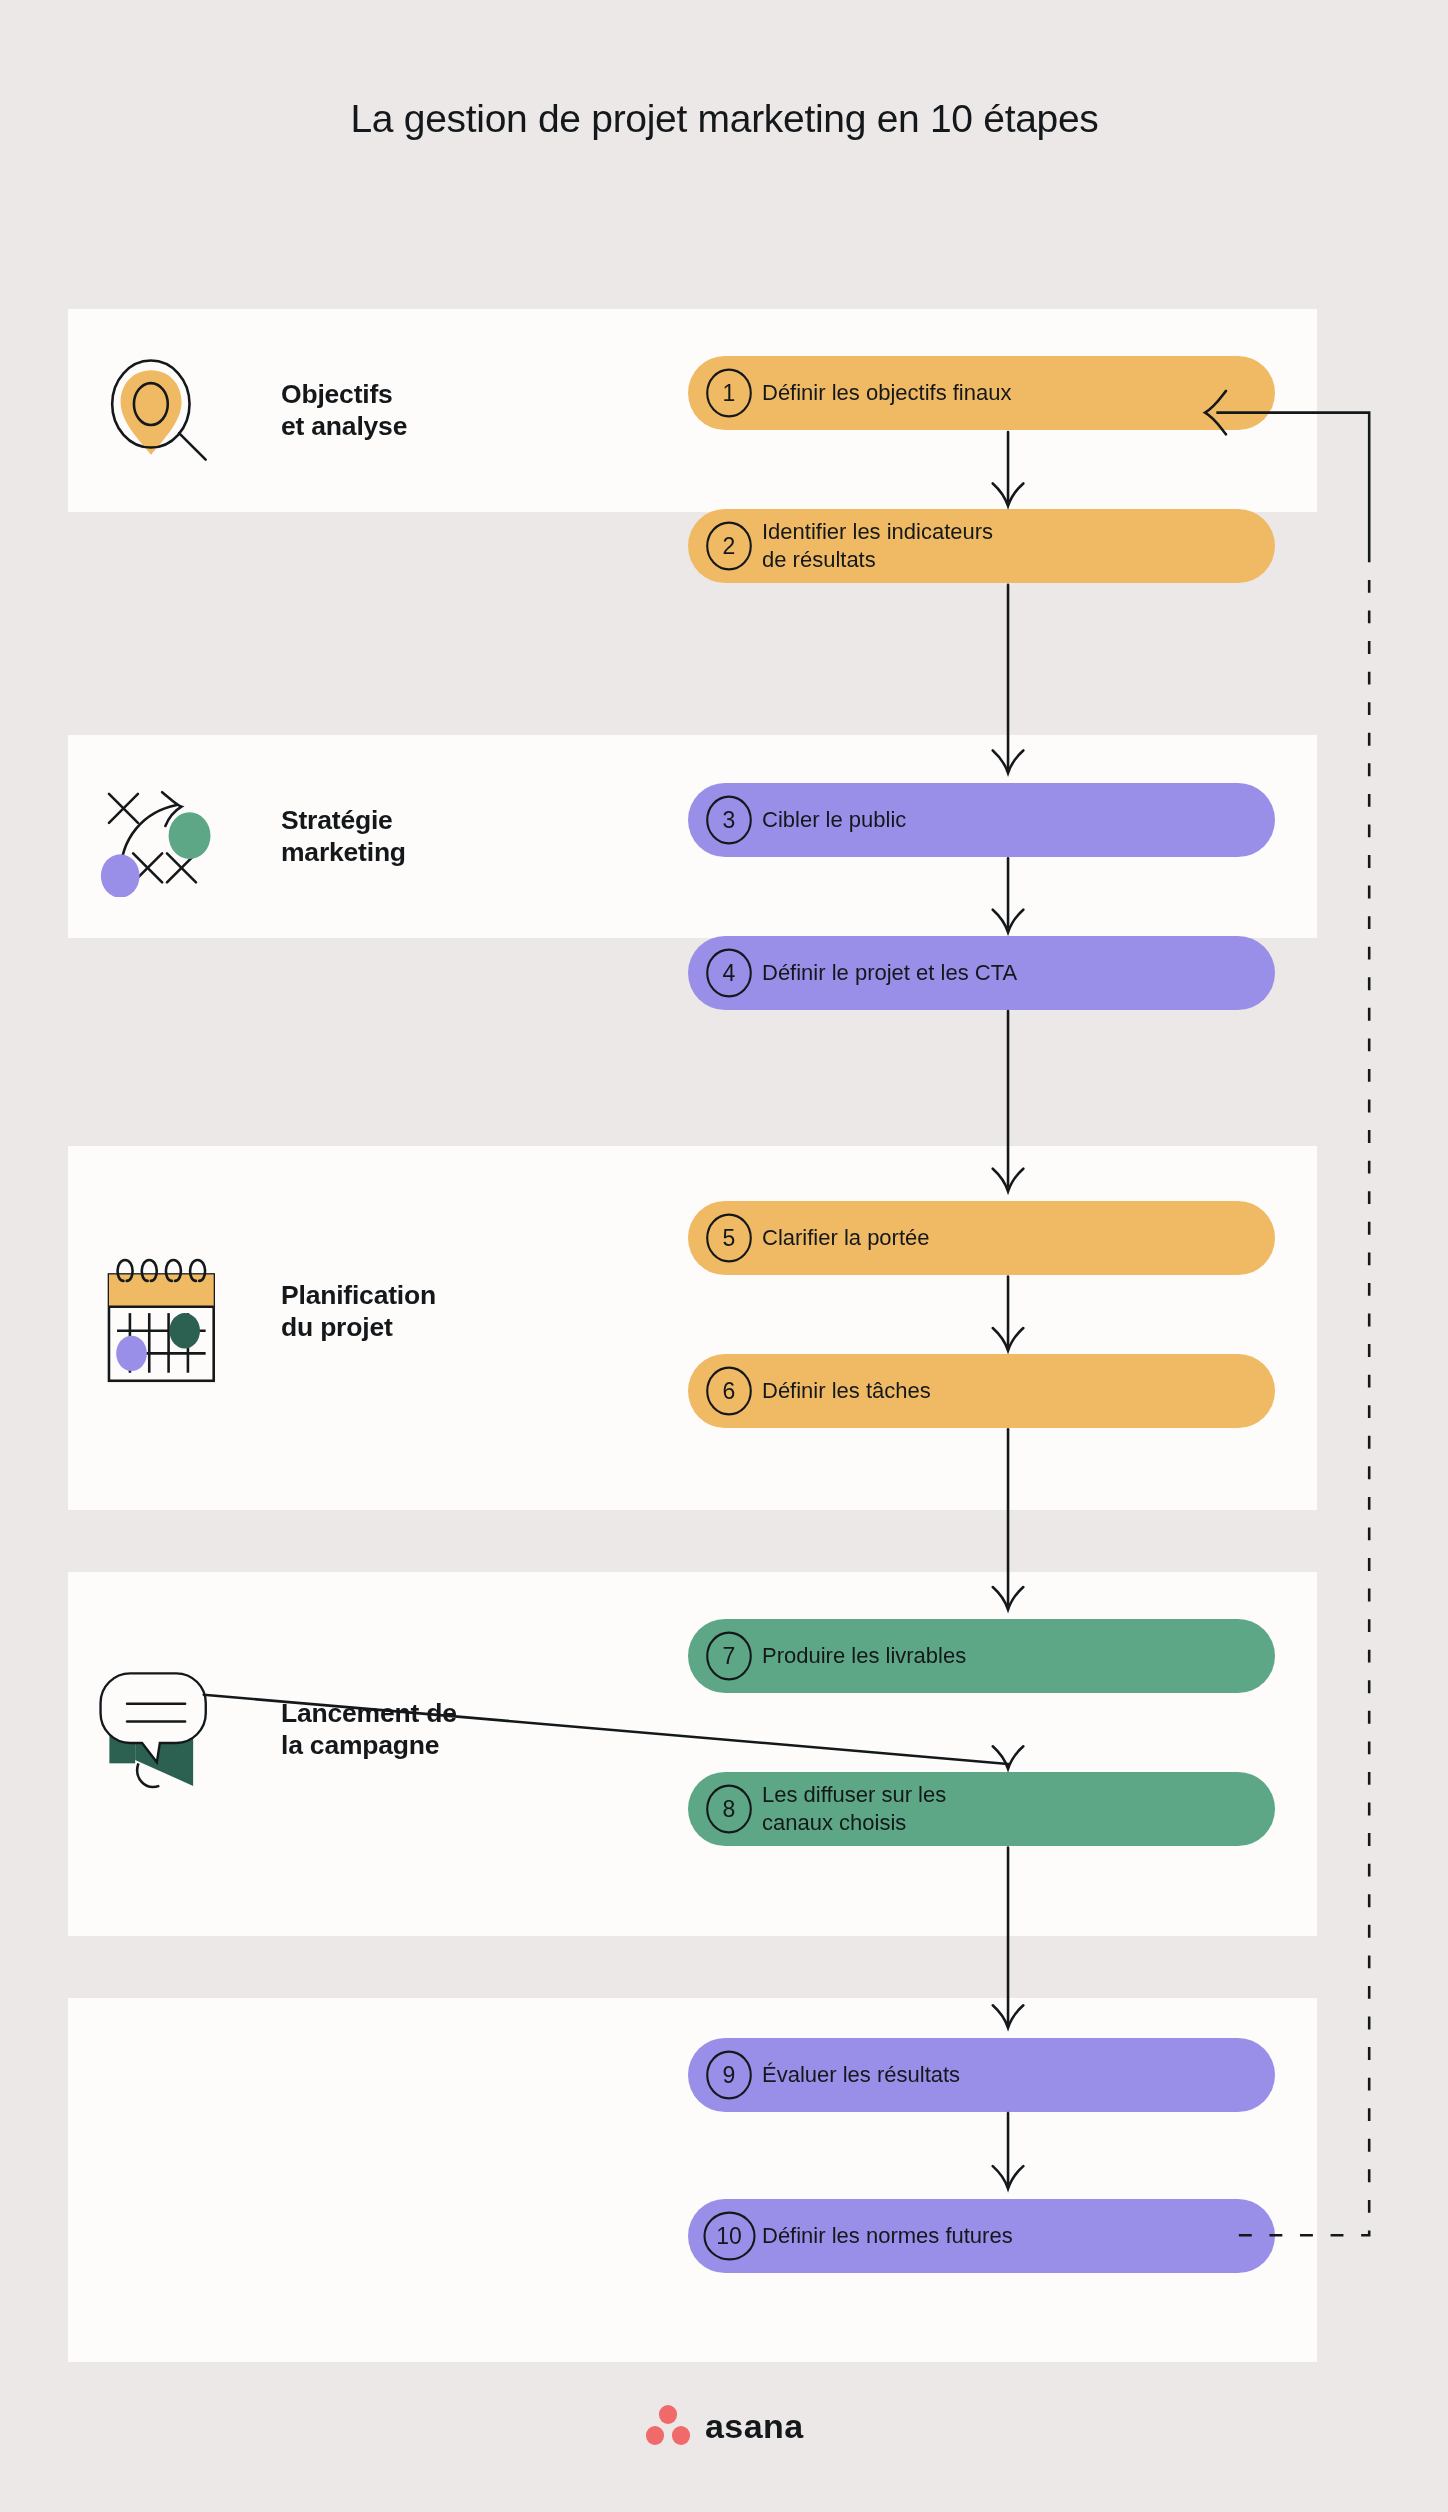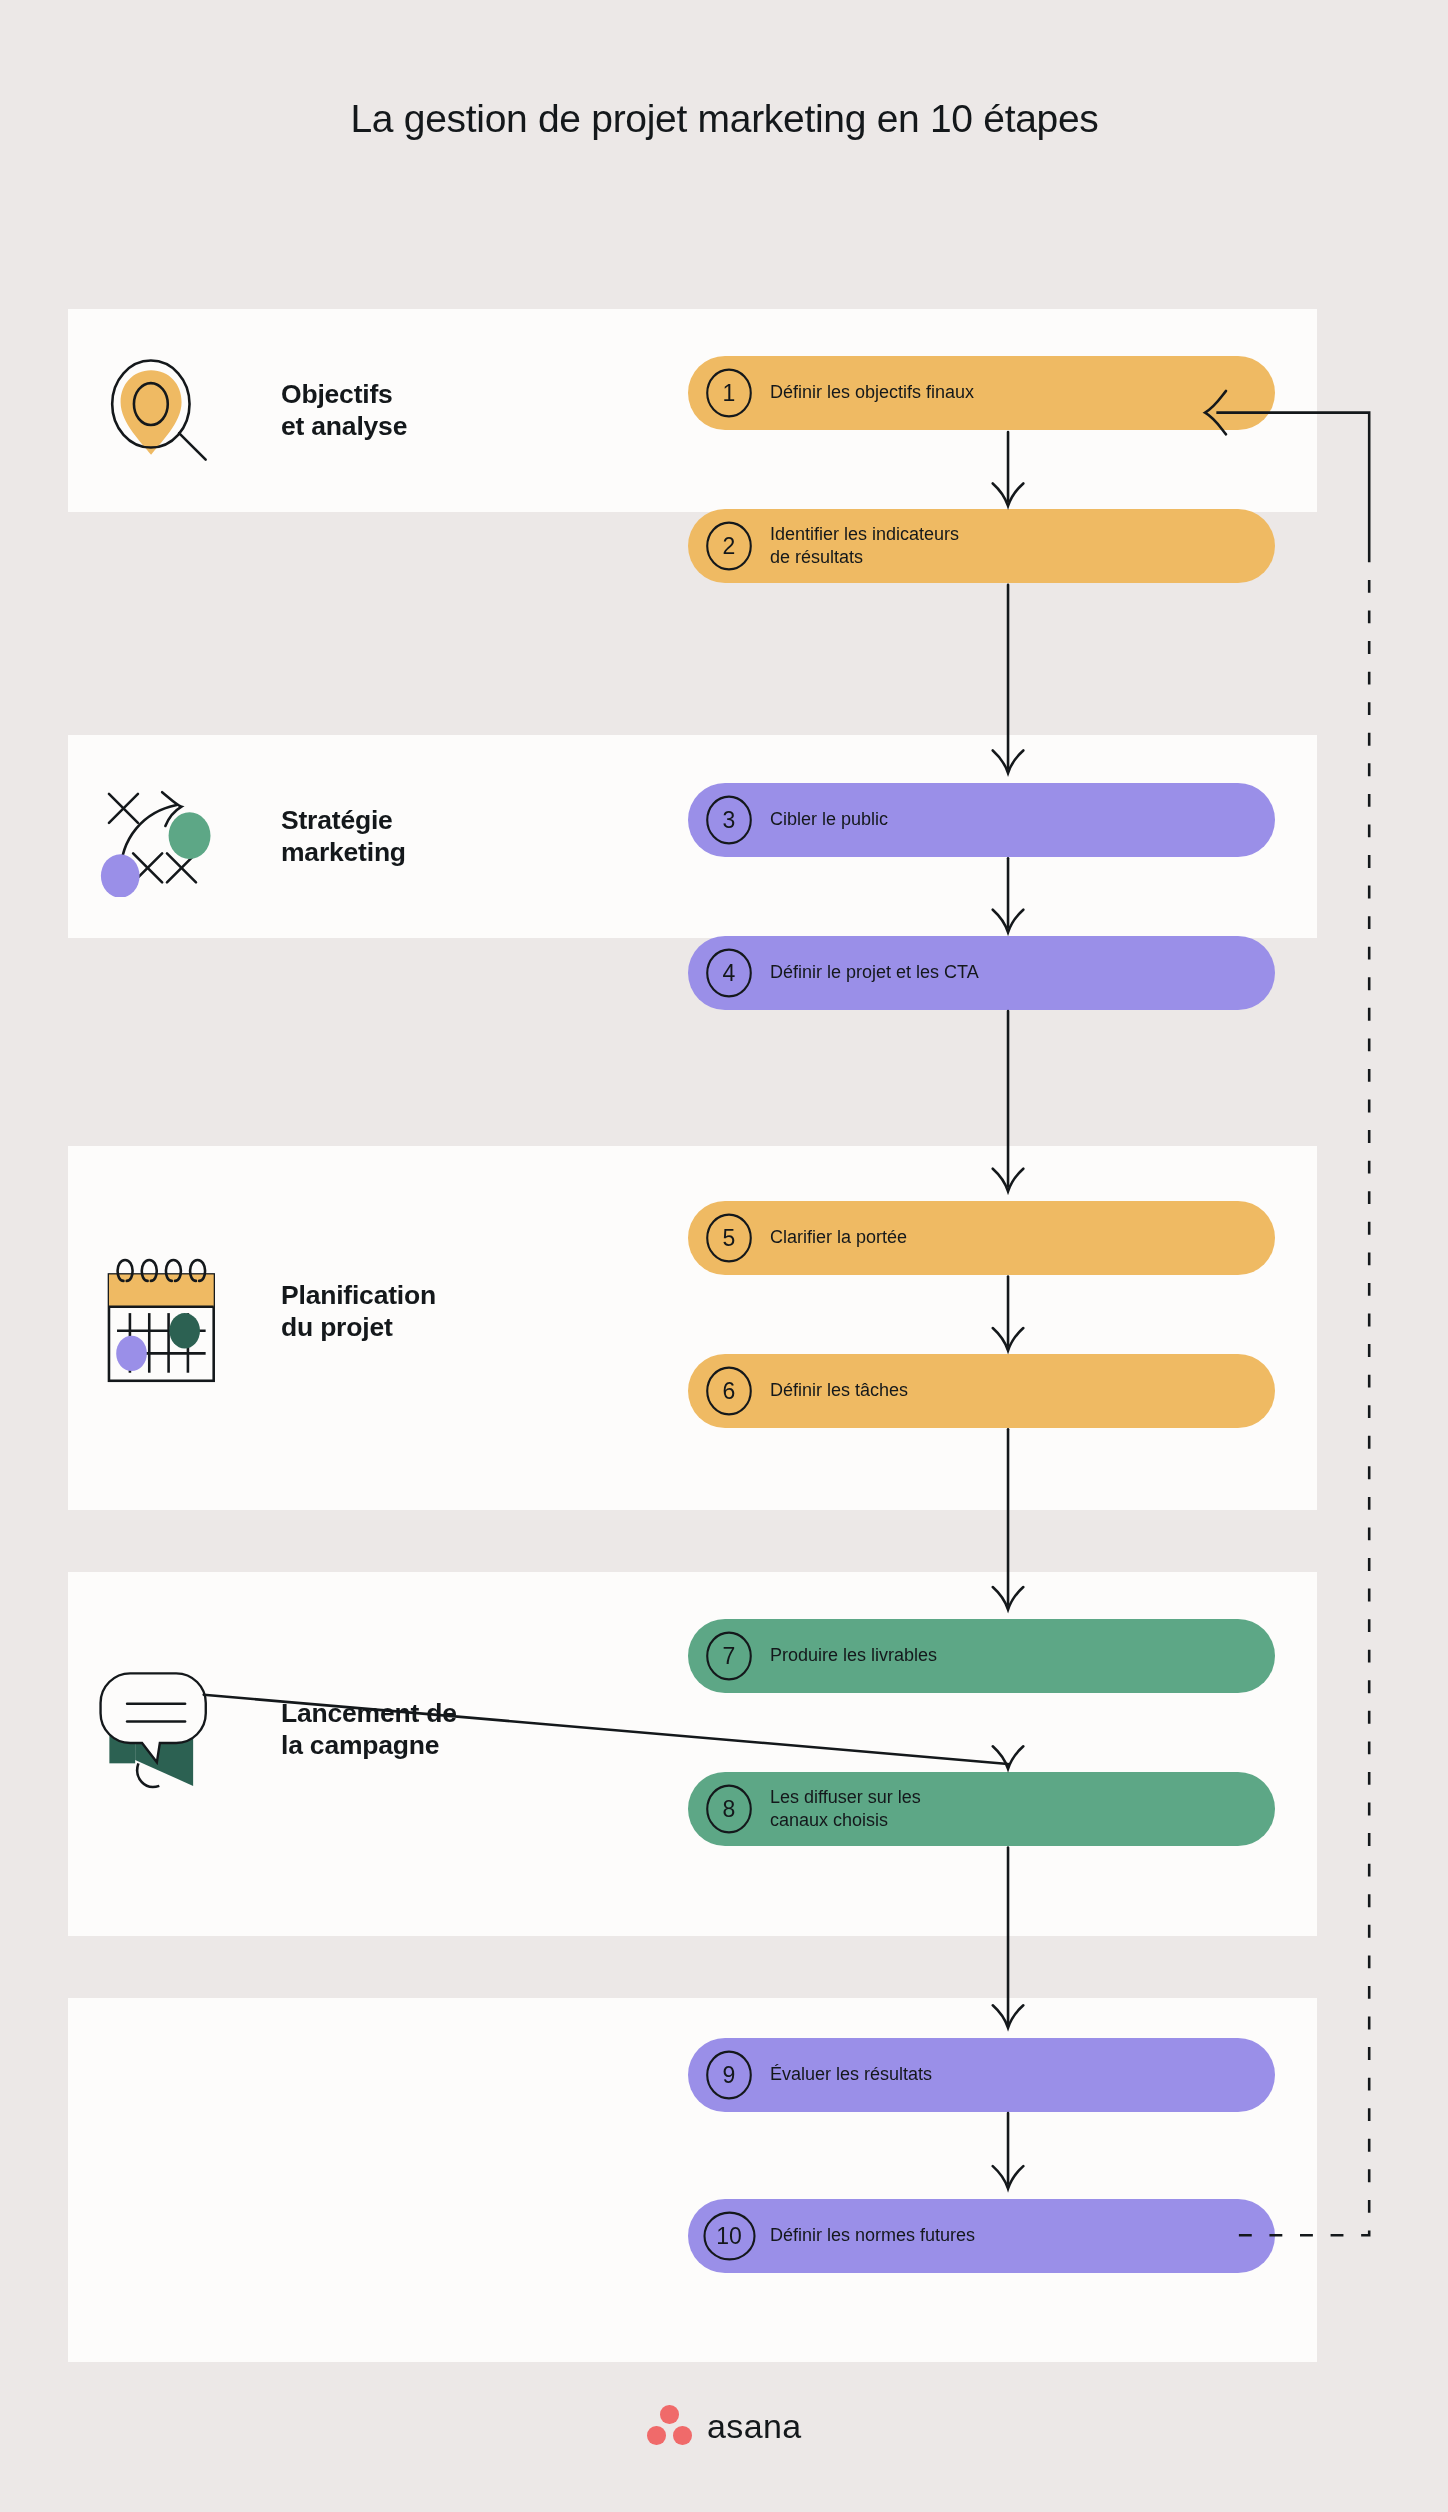--- a/index.html
+++ b/index.html
@@ -46,21 +46,21 @@
     border-radius:45px; display:flex; align-items:center;
   }
   .pill .num {
     flex:0 0 auto; margin-left:16px; width:50px; height:50px;
     display:flex; align-items:center; justify-content:center;
     font-size:23px; font-weight:400; color:#14181B;
   }
   .pill .num svg { position:absolute; }
   .pill .num span { position:relative; z-index:2; }
   .pill .lbl {
-    margin-left:16px; margin-right:21px; font-size:18px;
+    margin-left:8px; margin-right:21px; font-size:22px;
     line-height:1.28; color:#14181B; white-space:pre-line;
   }
   .pill.orange { background:#EFBA63; }
   .pill.purple { background:#9A8FE8; }
   .pill.green  { background:#5DA786; }
 
   svg.arrowlayer { position:absolute; left:0; top:0; width:1449px; height:2512px;
                    pointer-events:none; overflow:visible; }
 
   
@@ -69,21 +69,21 @@
     display:flex; justify-content:center; align-items:center; gap:14.5px;
   }
   .logo .mark { position:relative; width:45px; height:42px; }
   .logo .mark i {
     position:absolute; display:block; border-radius:50%;
     background:#F06A6A;
   }
   .logo .mark i.top  { width:18.5px; height:18.5px; left:13px; top:0; }
   .logo .mark i.bl   { width:18.5px; height:18.5px; left:0;   top:21px; }
   .logo .mark i.br   { width:18.5px; height:18.5px; left:26px;top:21px; }
-  .logo .word { font-size:34px; font-weight:400; letter-spacing:0.4px; color:#14181B; }
+  .logo .word { font-size:34px; font-weight:700; letter-spacing:0.4px; color:#14181B; }
 </style>
 </head>
 <body>
 
 <div class="page">
 
   <h1 class="title">La gestion de projet marketing
 en 10 étapes</h1>
 
   <div class="card s1"></div>

